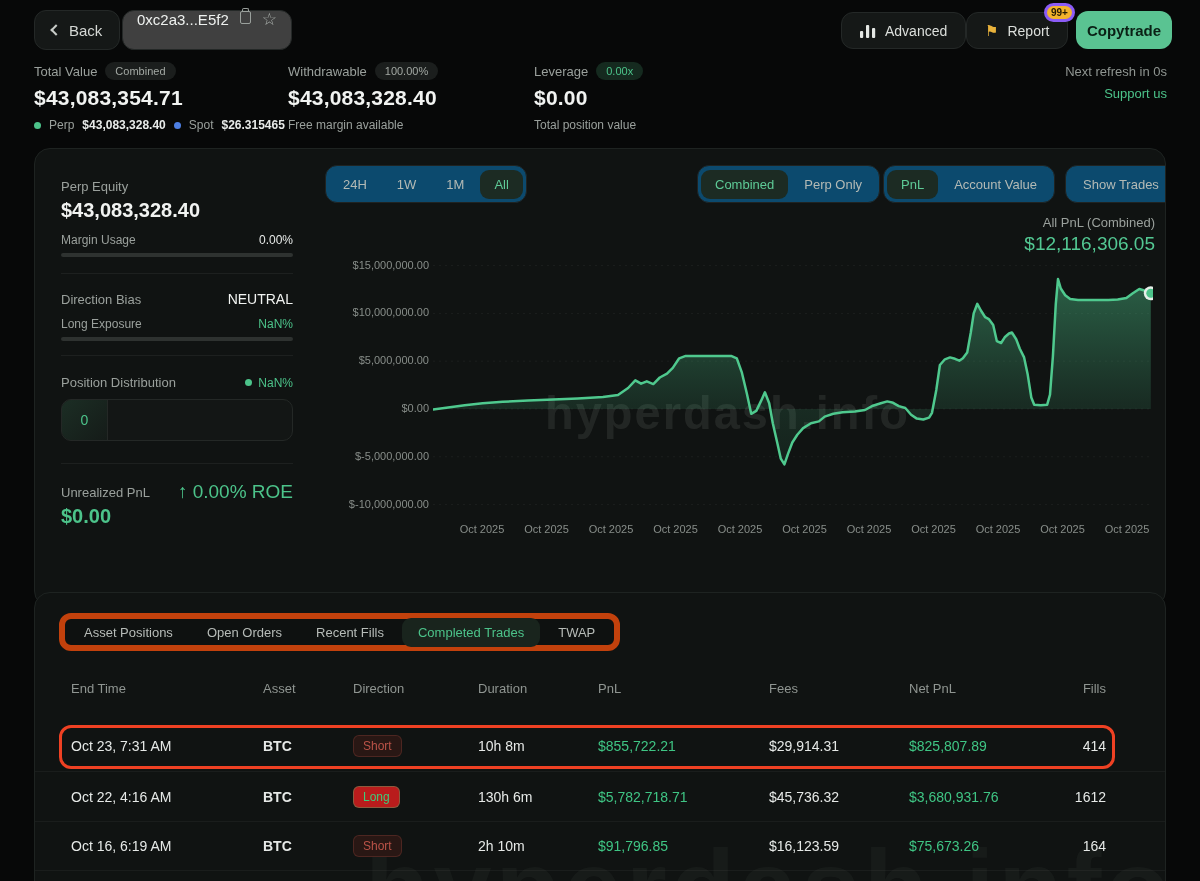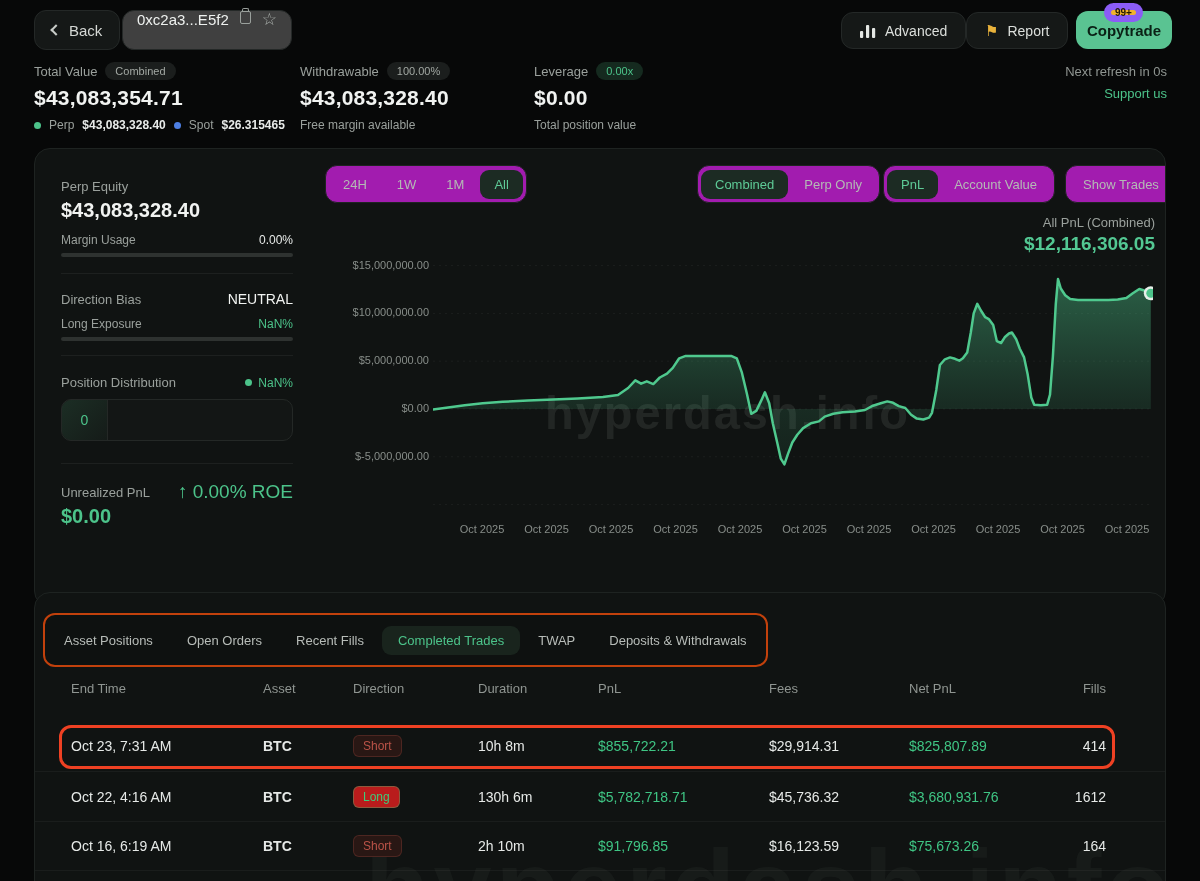--- a/index.html
+++ b/index.html
@@ -15,23 +15,23 @@
   .address-pill { position:absolute; left:122px; top:10px; height:40px; display:flex; align-items:flex-start; gap:11px;
                   background:#404040; border:1px solid #242827; border-radius:12px; padding:0 14px; cursor:pointer; }
   .addr { font-size:15px; color:#eef1ef; }
   .copy-ic { position:relative; width:11px; height:13px; border:1.5px solid #9aa09c; border-radius:2px; display:inline-block; }
   .copy-ic::before { content:""; position:absolute; top:-4px; left:1.5px; width:5px; height:3px;
                      border:1.5px solid #9aa09c; border-bottom:none; border-radius:2px 2px 0 0; }
   .star-ic { font-size:17px; color:#a8aeaa; line-height:1; cursor:pointer; }
   .adv-btn { position:absolute; left:841px; top:12px; height:37px; padding:0 18px; }
   .report-btn { position:absolute; left:966px; top:12px; height:37px; padding:0 18px; }
   .flag-ic { font-size:15px; color:#e9b23b; line-height:1; }
-  .report-badge { position:absolute; left:1104px; top:3px; min-width:22px; height:19px; border-radius:10px;
+  .report-badge { position:absolute; left:1044px; top:3px; min-width:22px; height:19px; border-radius:10px;
                   background:#f2b32c; color:#241b03; font-size:10px; font-weight:700; display:flex;
-                  align-items:center; justify-content:center; padding:0 4px; border:7px solid #8b5cf6; z-index:5; }
+                  align-items:center; justify-content:center; padding:0 4px; border:3px solid #8b5cf6; z-index:5; }
   .copytrade-btn { position:absolute; left:1076px; top:11px; height:38px; width:96px; border-radius:12px;
                    background:#5ac392; border:none; color:#0a2015; font-size:15px; font-weight:600;
                    display:flex; align-items:center; justify-content:center; cursor:pointer;
                    font-family:"Liberation Sans","DejaVu Sans",sans-serif; }
 
   
   .stat { position:absolute; top:62px; }
   .stat-head { display:flex; align-items:center; gap:8px; }
   .stat-lbl { font-size:13px; color:#9aa09c; }
   .pill { background:#1b1e1d; color:#a2a8a3; border-radius:999px; padding:3px 10px; font-size:11px; }
@@ -59,41 +59,41 @@
   .sb-bar { height:4px; background:#2e3230; border-radius:2px; }
   .sb-hr { height:1px; background:#1d201f; }
   .g { color:#4cc38a; }
   .small { font-size:12px; }
   .pd-box { height:42px; border:1px solid #242826; border-radius:10px; background:#131615; display:flex; overflow:hidden; }
   .pd-cell { width:46px; display:flex; align-items:center; justify-content:center; font-size:14px; color:#4cc38a;
              background:linear-gradient(135deg, rgba(80,190,130,0.14), rgba(80,190,130,0.03));
              border-right:1px solid #242826; }
 
   
-  .seg { position:absolute; top:16px; display:flex; align-items:center; gap:2px; background:#a21caf;
+  .seg { position:absolute; top:16px; display:flex; align-items:center; gap:2px; background:#0c4a6e;
          border:1px solid #1f2322; border-radius:12px; padding:3px; height:38px; }
   .seg-item { padding:7px 14px; font-size:13px; color:#b4bab5; border-radius:9px; cursor:pointer; white-space:nowrap; }
   .seg-item.active { background:#1c2b23; color:#5ecb97; }
 
   .chart-summary { position:absolute; right:10px; top:66px; text-align:right; }
   .cs-lbl { font-size:13px; color:#9aa09c; }
-  .cs-val { margin-top:3px; font-size:19px; font-weight:700; color:#53c893; }
+  .cs-val { margin-top:3px; font-size:19px; font-weight:400; color:#53c893; }
 
   
   .plot { position:absolute; left:0; top:102px; width:1132px; height:300px; }
   .y-tick { position:absolute; left:0; width:394px; text-align:right; font-size:11px; color:#878d89; }
   .x-tick { position:absolute; top:272px; transform:translateX(-50%); font-size:11px; color:#878d89; white-space:nowrap; }
   .watermark { position:absolute; left:510px; top:134px; font-size:47px; font-weight:600;
                color:rgba(163,169,165,0.13); letter-spacing:2px; white-space:nowrap; }
   .gridline { stroke:rgba(255,255,255,0.05); stroke-width:1; stroke-dasharray:2 4; }
   #pnl-svg { position:absolute; left:398px; top:0; }
 
   
-  .trades-tabs { position:absolute; left:8px; top:20px; display:flex; align-items:center; gap:2px;
-                 background:#0e1110; border:2px solid #c2410c; border-radius:12px; padding:3px; height:54px; }
+  .trades-tabs { position:absolute; left:24px; top:20px; display:flex; align-items:center; gap:2px;
+                 background:#0e1110; border:6px solid #c2410c; border-radius:12px; padding:3px; height:38px; }
   .t-tab { padding:7px 16px; font-size:13px; color:#b7bcb8; border-radius:9px; cursor:pointer; white-space:nowrap; }
   .t-tab.active { background:#19241d; color:#4cc38a; }
 
   .tgrid { position:absolute; left:0; width:1132px; display:grid;
            grid-template-columns:192px 90px 125px 120px 171px 140px 163px 34px;
            padding:0 61px 0 36px; align-items:center; }
   .thead { top:84px; height:22px; font-size:13px; color:#8f9591; }
   .trow { height:50px; font-size:14px; color:#e6e9e7; z-index:1; cursor:pointer; }
   .trow .asset { font-weight:600; }
   .trow .green { color:#3fc584; }
@@ -149,21 +149,21 @@
     <div class="stat-sub">
       <span class="dot green"></span>
       <span>Perp</span>
       <b>$43,083,328.40</b>
       <span class="dot blue"></span>
       <span>Spot</span>
       <b>$26.315465</b>
     </div>
   </div>
 
-  <div class="stat" style="left:300px">
+  <div class="stat" style="left:288px">
     <div class="stat-head">
       <span class="stat-lbl">Withdrawable</span>
       <span class="pill">100.00%</span>
     </div>
     <div class="stat-value">$43,083,328.40</div>
     <div class="stat-sub">
         <span>Free margin available</span>
       </div>
   </div>
 
@@ -263,20 +263,21 @@
           <polygon id="pnl-area" points="0.0,158.5 15.1,156.6 31.7,154.2 49.7,152.3 69.8,150.8 95.0,149.4 120.2,148.4 144.7,147.5 169.9,146.1 185.0,144.1 195.1,137.0 202.3,129.3 208.1,132.7 213.8,130.3 220.3,133.1 226.8,126.5 234.0,122.6 239.8,116.9 246.2,107.3 252.7,104.9 270.0,104.9 298.1,104.9 303.8,107.3 308.9,121.7 313.9,142.7 318.2,162.8 323.3,159.9 328.3,149.4 331.9,141.3 336.2,152.3 339.8,172.3 344.2,191.5 347.8,207.7 351.4,213.4 355.0,202.9 359.3,191.5 364.3,183.8 370.1,177.1 378.0,172.3 385.9,170.4 391.7,165.6 400.3,162.8 409.7,161.3 421.9,160.4 432.0,159.0 439.9,154.7 447.8,152.3 454.3,150.4 460.1,151.8 465.8,155.1 472.3,157.0 478.1,163.7 483.8,167.6 490.3,168.5 496.1,166.6 499.0,161.8 503.3,138.9 506.9,114.0 511.9,108.3 517.0,106.4 522.0,107.8 526.3,109.7 529.9,107.3 534.2,101.6 537.8,81.5 540.7,62.4 544.3,52.8 547.9,59.5 552.2,66.2 555.8,68.1 560.2,73.9 563.8,90.1 568.1,92.0 571.7,86.3 576.0,82.5 578.9,81.5 583.2,88.2 586.8,97.8 591.1,106.4 594.7,123.6 598.3,146.5 601.2,153.7 607.7,154.2 614.2,153.7 617.0,143.7 619.9,105.4 622.8,52.8 625.0,28.0 627.8,37.5 632.2,44.2 637.2,48.1 645.1,49.0 660.2,49.0 675.4,49.0 684.7,48.5 693.4,47.1 699.8,42.3 706.3,38.0 711.4,39.5 715.0,41.8 717.8,42.3 717.8,158 0.0,158" fill="url(#gArea)"></polygon>
         <polyline id="pnl-line" points="0.0,158.5 15.1,156.6 31.7,154.2 49.7,152.3 69.8,150.8 95.0,149.4 120.2,148.4 144.7,147.5 169.9,146.1 185.0,144.1 195.1,137.0 202.3,129.3 208.1,132.7 213.8,130.3 220.3,133.1 226.8,126.5 234.0,122.6 239.8,116.9 246.2,107.3 252.7,104.9 270.0,104.9 298.1,104.9 303.8,107.3 308.9,121.7 313.9,142.7 318.2,162.8 323.3,159.9 328.3,149.4 331.9,141.3 336.2,152.3 339.8,172.3 344.2,191.5 347.8,207.7 351.4,213.4 355.0,202.9 359.3,191.5 364.3,183.8 370.1,177.1 378.0,172.3 385.9,170.4 391.7,165.6 400.3,162.8 409.7,161.3 421.9,160.4 432.0,159.0 439.9,154.7 447.8,152.3 454.3,150.4 460.1,151.8 465.8,155.1 472.3,157.0 478.1,163.7 483.8,167.6 490.3,168.5 496.1,166.6 499.0,161.8 503.3,138.9 506.9,114.0 511.9,108.3 517.0,106.4 522.0,107.8 526.3,109.7 529.9,107.3 534.2,101.6 537.8,81.5 540.7,62.4 544.3,52.8 547.9,59.5 552.2,66.2 555.8,68.1 560.2,73.9 563.8,90.1 568.1,92.0 571.7,86.3 576.0,82.5 578.9,81.5 583.2,88.2 586.8,97.8 591.1,106.4 594.7,123.6 598.3,146.5 601.2,153.7 607.7,154.2 614.2,153.7 617.0,143.7 619.9,105.4 622.8,52.8 625.0,28.0 627.8,37.5 632.2,44.2 637.2,48.1 645.1,49.0 660.2,49.0 675.4,49.0 684.7,48.5 693.4,47.1 699.8,42.3 706.3,38.0 711.4,39.5 715.0,41.8 717.8,42.3" fill="none" stroke="#4fc98e" stroke-width="2.5" stroke-linejoin="round" stroke-linecap="round"></polyline>
         <circle id="marker-outer" r="7" fill="#e6efe9" cx="717.8" cy="42.3"></circle>
         <circle id="marker-inner" r="4.5" fill="#4cc38a" cx="717.8" cy="42.3"></circle>
       </svg>
     <span class="y-tick" style="top: 7.6px;">$15,000,000.00</span>
         <span class="y-tick" style="top: 55.4px;">$10,000,000.00</span>
         <span class="y-tick" style="top: 103.2px;">$5,000,000.00</span>
         <span class="y-tick" style="top: 151px;">$0.00</span>
         <span class="y-tick" style="top: 198.8px;">$-5,000,000.00</span>
+        <span class="y-tick" style="top: 246.6px;">$-10,000,000.00</span>
         <span class="x-tick" style="left: 447px;">Oct 2025</span>
         <span class="x-tick" style="left: 511.5px;">Oct 2025</span>
         <span class="x-tick" style="left: 576px;">Oct 2025</span>
         <span class="x-tick" style="left: 640.5px;">Oct 2025</span>
         <span class="x-tick" style="left: 705px;">Oct 2025</span>
         <span class="x-tick" style="left: 769.5px;">Oct 2025</span>
         <span class="x-tick" style="left: 834px;">Oct 2025</span>
         <span class="x-tick" style="left: 898.5px;">Oct 2025</span>
         <span class="x-tick" style="left: 963px;">Oct 2025</span>
         <span class="x-tick" style="left: 1027.5px;">Oct 2025</span>
@@ -286,21 +287,20 @@
 
   <section class="panel trades-panel">
     <span class="watermark-bottom">hyperdash.info</span>
 
     <div class="trades-tabs">
       <span class="t-tab">Asset Positions</span>
       <span class="t-tab">Open Orders</span>
       <span class="t-tab">Recent Fills</span>
       <span class="t-tab active">Completed Trades</span>
       <span class="t-tab">TWAP</span>
-      <span class="t-tab">Deposits &amp; Withdrawals</span>
     </div>
 
     <div class="tgrid thead">
       <span>End Time</span>
       <span>Asset</span>
       <span>Direction</span>
       <span>Duration</span>
       <span>PnL</span>
       <span>Fees</span>
       <span>Net PnL</span>

